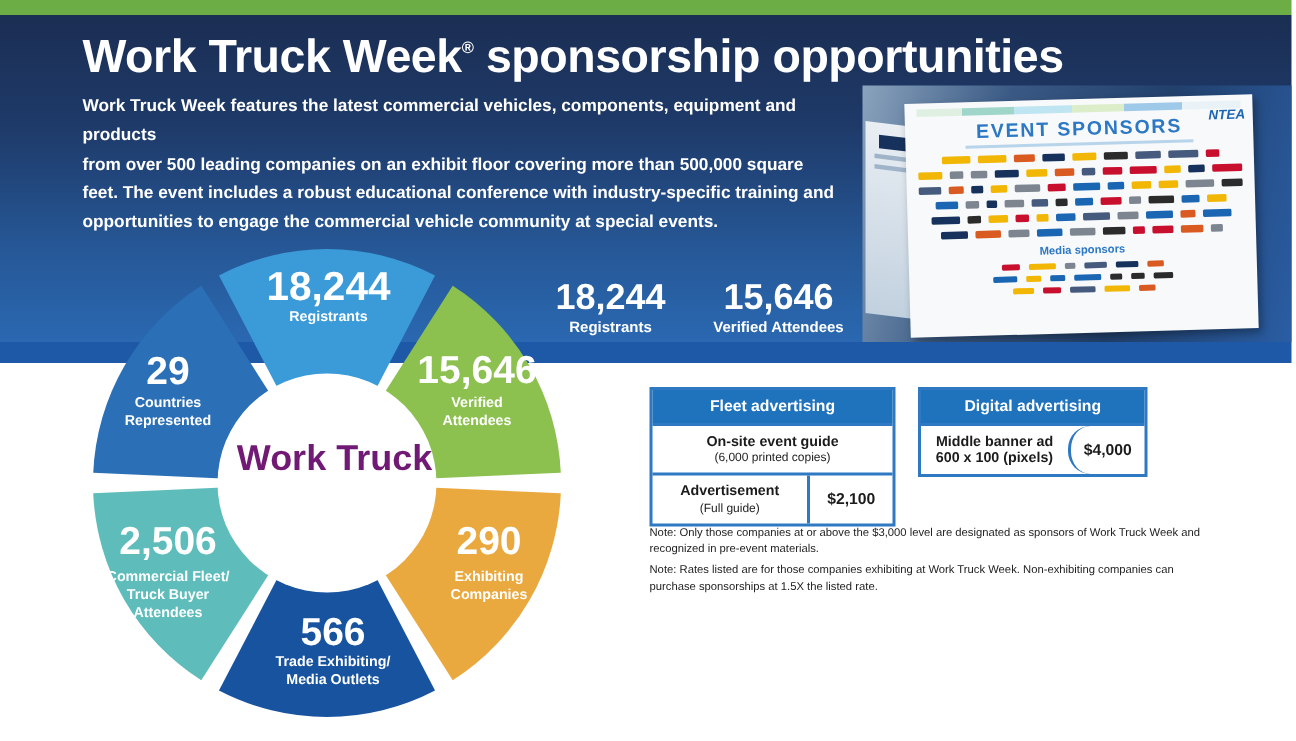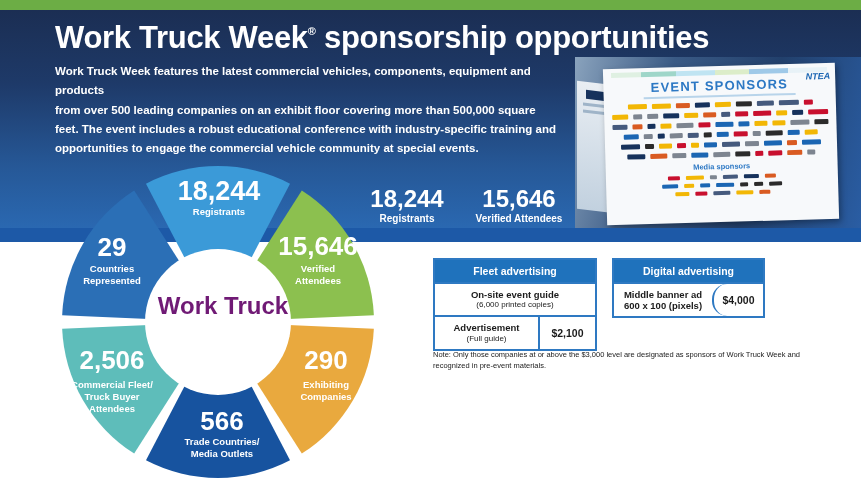--- a/index.html
+++ b/index.html
@@ -238,21 +238,21 @@
   </div>
 
   <div class="abs ctr seg-num" style="left:326px;top:347px;">290</div>
   <div class="abs ctr" style="left:326px;top:379px;">
     <div class="seg-lbl">Exhibiting</div>
     <div class="seg-lbl">Companies</div>
   </div>
 
   <div class="abs ctr seg-num" style="left:222px;top:408px;">566</div>
   <div class="abs ctr" style="left:222px;top:436px;">
-    <div class="seg-lbl">Trade Countries/</div>
+    <div class="seg-lbl">Trade Exhibiting/</div>
     <div class="seg-lbl">Media Outlets</div>
   </div>
 
   <div class="abs ctr seg-num" style="left:112px;top:347px;">2,506</div>
   <div class="abs ctr" style="left:112px;top:379px;">
     <div class="seg-lbl">Commercial Fleet/</div>
     <div class="seg-lbl">Truck Buyer</div>
     <div class="seg-lbl">Attendees</div>
   </div>
 
@@ -288,14 +288,15 @@
     <div class="ad-row r1">
       <div class="ad-cell">
         <div class="t">Middle banner ad</div>
         <div class="t">600 x 100 (pixels)</div>
       </div>
       <div class="ad-cell ad-price">$4,000</div>
     </div>
   </div>
 
   <p class="abs note" style="top:350px;">Note: Only those companies at or above the $3,000 level are designated as sponsors of Work Truck Week and recognized in pre-event materials.</p>
+  <p class="abs note" style="top:375px;">Note: Rates listed are for those companies exhibiting at Work Truck Week. Non-exhibiting companies can purchase sponsorships at 1.5X the listed rate.</p>
 
 </div>
 
 </body></html>

